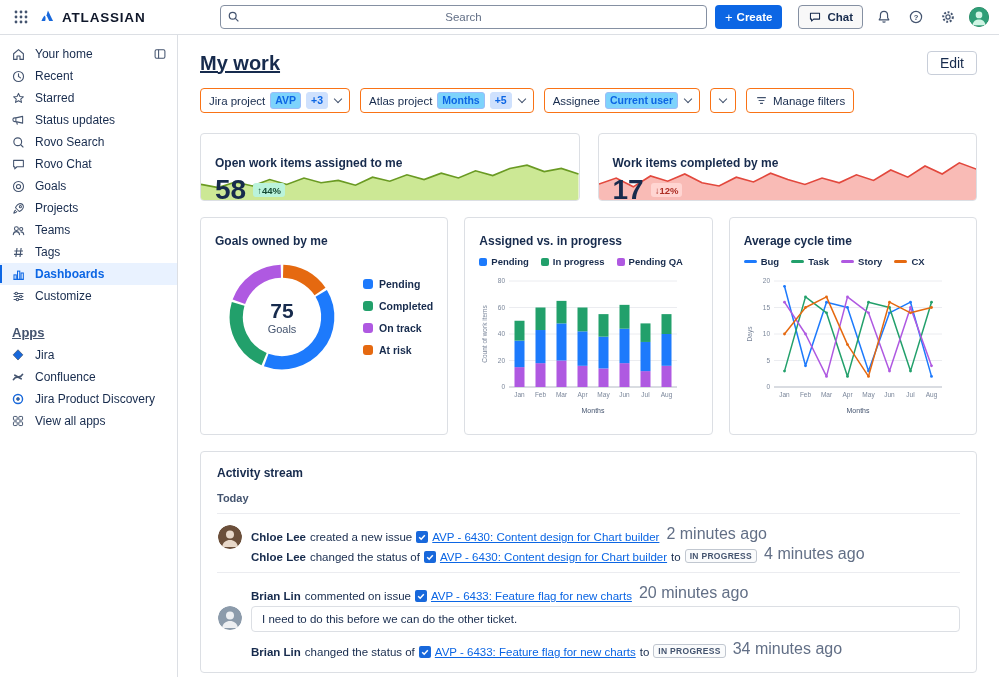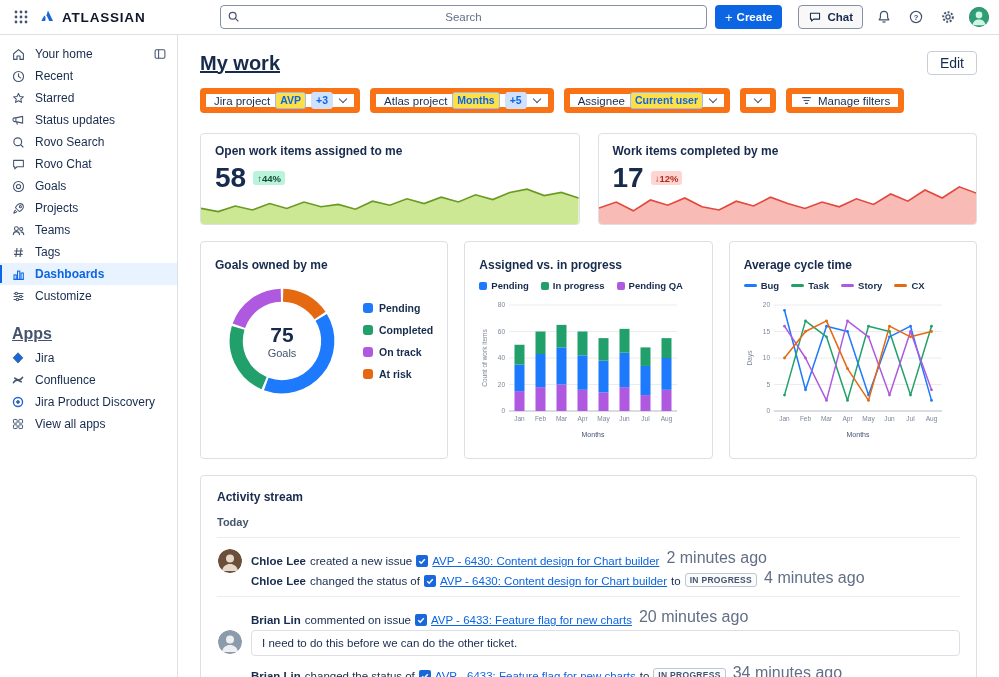--- a/index.html
+++ b/index.html
@@ -42,42 +42,42 @@
 
   
   .side-item { display:flex; align-items:center; gap:9px; padding:3px 10px; height:22px;
     font-size:12px; color:#172B4D; cursor:pointer; position:relative; }
   .side-item.active { background:#E9F2FF; color:#0C66E4; font-weight:600; }
   .side-item.active::before { content:""; position:absolute; left:0; top:2px; bottom:2px; width:2px; background:#0C66E4; }
   .side-item .ico { width:16px; height:16px; flex:none; display:flex; align-items:center; justify-content:center; }
   .side-item .ico svg { stroke:#44546F; }
   .side-item.active .ico svg { stroke:#0C66E4; }
   .collapse-ico { margin-left:auto; display:flex; }
-  .apps-heading { font-size:16px; font-weight:700; color:#44546F; padding:4px 12px; margin-top:14px;text-decoration:underline; }
+  .apps-heading { font-size:13px; font-weight:700; color:#44546F; padding:4px 12px; margin-top:14px;text-decoration:underline; }
 
   
   .page-head { display:flex; align-items:center; justify-content:space-between; }
   .page-title { font-size:20px; font-weight:700; color:#172B4D; }
   .edit-btn { height:24px; border:1px solid #C8CED9; background:#fff; border-radius:4px;
     font-size:14px; color:#172B4D; padding:0 12px; cursor:pointer; }
   .filters { display:flex; align-items:center; gap:10px; margin-top:13px; }
-  .chip { height:25px; border:6px solid #f97316; border-radius:4px; background:#fff;
+  .chip { height:25px; border:1px solid #f97316; border-radius:4px; background:#fff;
     display:flex; align-items:center; gap:5px; padding:0 8px; font-size:11.5px; color:#172B4D; cursor:pointer; }
-  .tag { background:#fde047; border:1px solid #9BBDF7; color:#0C66E4; border-radius:3px;
+  .tag { background:#7dd3fc; border:1px solid #9BBDF7; color:#0C66E4; border-radius:3px;
     font-size:10.5px; font-weight:600; padding:0px 4px; line-height:15px; }
   .tag.more { background:#CFE1FD; border-color:#CFE1FD; }
   .chev { width:6px; height:6px; border-right:1.5px solid #44546F; border-bottom:1.5px solid #44546F;
     transform:rotate(45deg); display:inline-block; margin-top:-4px; margin-left:2px; }
 
   
   .row1 { display:flex; gap:18px; margin-top:20px; }
   .row2 { display:flex; gap:16px; margin-top:16px; }
   .card { border:1px solid #DCDFE4; border-radius:4px; background:#fff; position:relative; }
   .card-title { font-size:12px; font-weight:700; color:#172B4D; }
-  .spark-card { flex:1; height:92px; padding:10px 14px; overflow:hidden; }
+  .spark-card { flex:1; height:68px; padding:22px 14px; overflow:hidden; }
   .spark-stat { display:flex; align-items:center; gap:7px; margin-top:4px; position:relative; z-index:2; }
   .big-num { font-size:28px; font-weight:700; }
   .badge { font-size:9.5px; font-weight:700; border-radius:3px; padding:1.5px 4px; }
   .badge.up { background:#BAF3DB; color:#164B35; }
   .badge.down { background:#FFD5D2; color:#AE2E24; }
   .spark-svg { position:absolute; left:0; right:0; bottom:0; width:100%; height:44px; display:block; z-index:1; }
 
   .mid-card { flex:1; height:218px; padding:12px 14px; }
   .goals-body { display:flex; align-items:center; margin-top:8px; }
   .donut-wrap { position:relative; width:122px; height:122px; margin-left:6px; }

